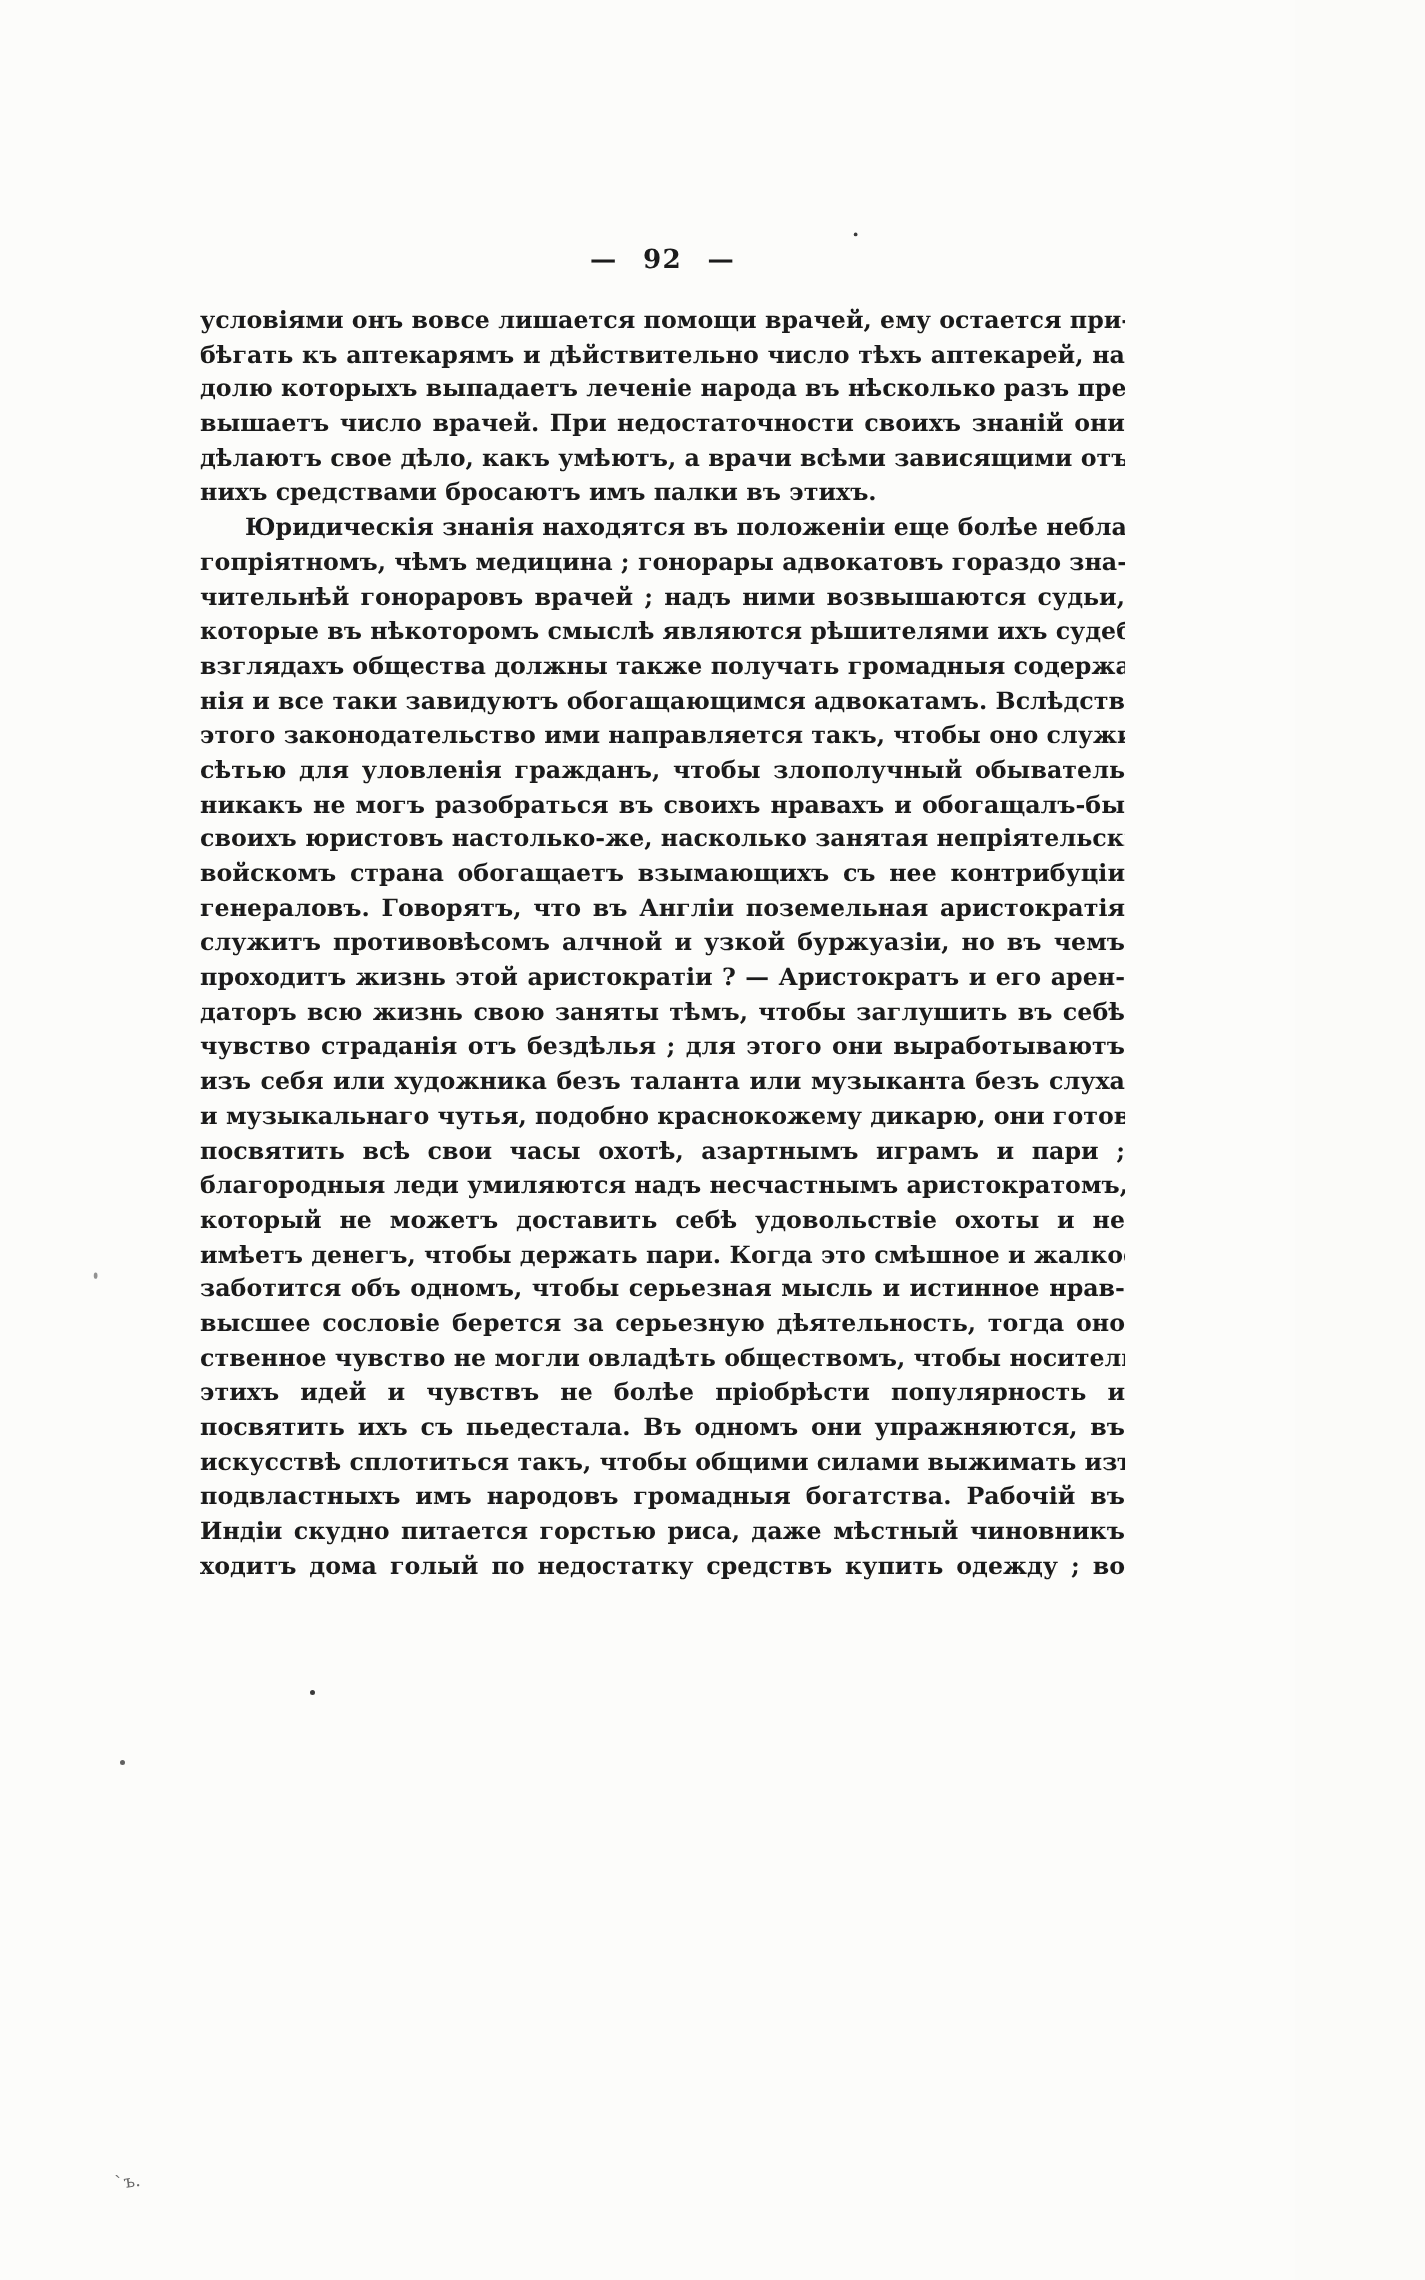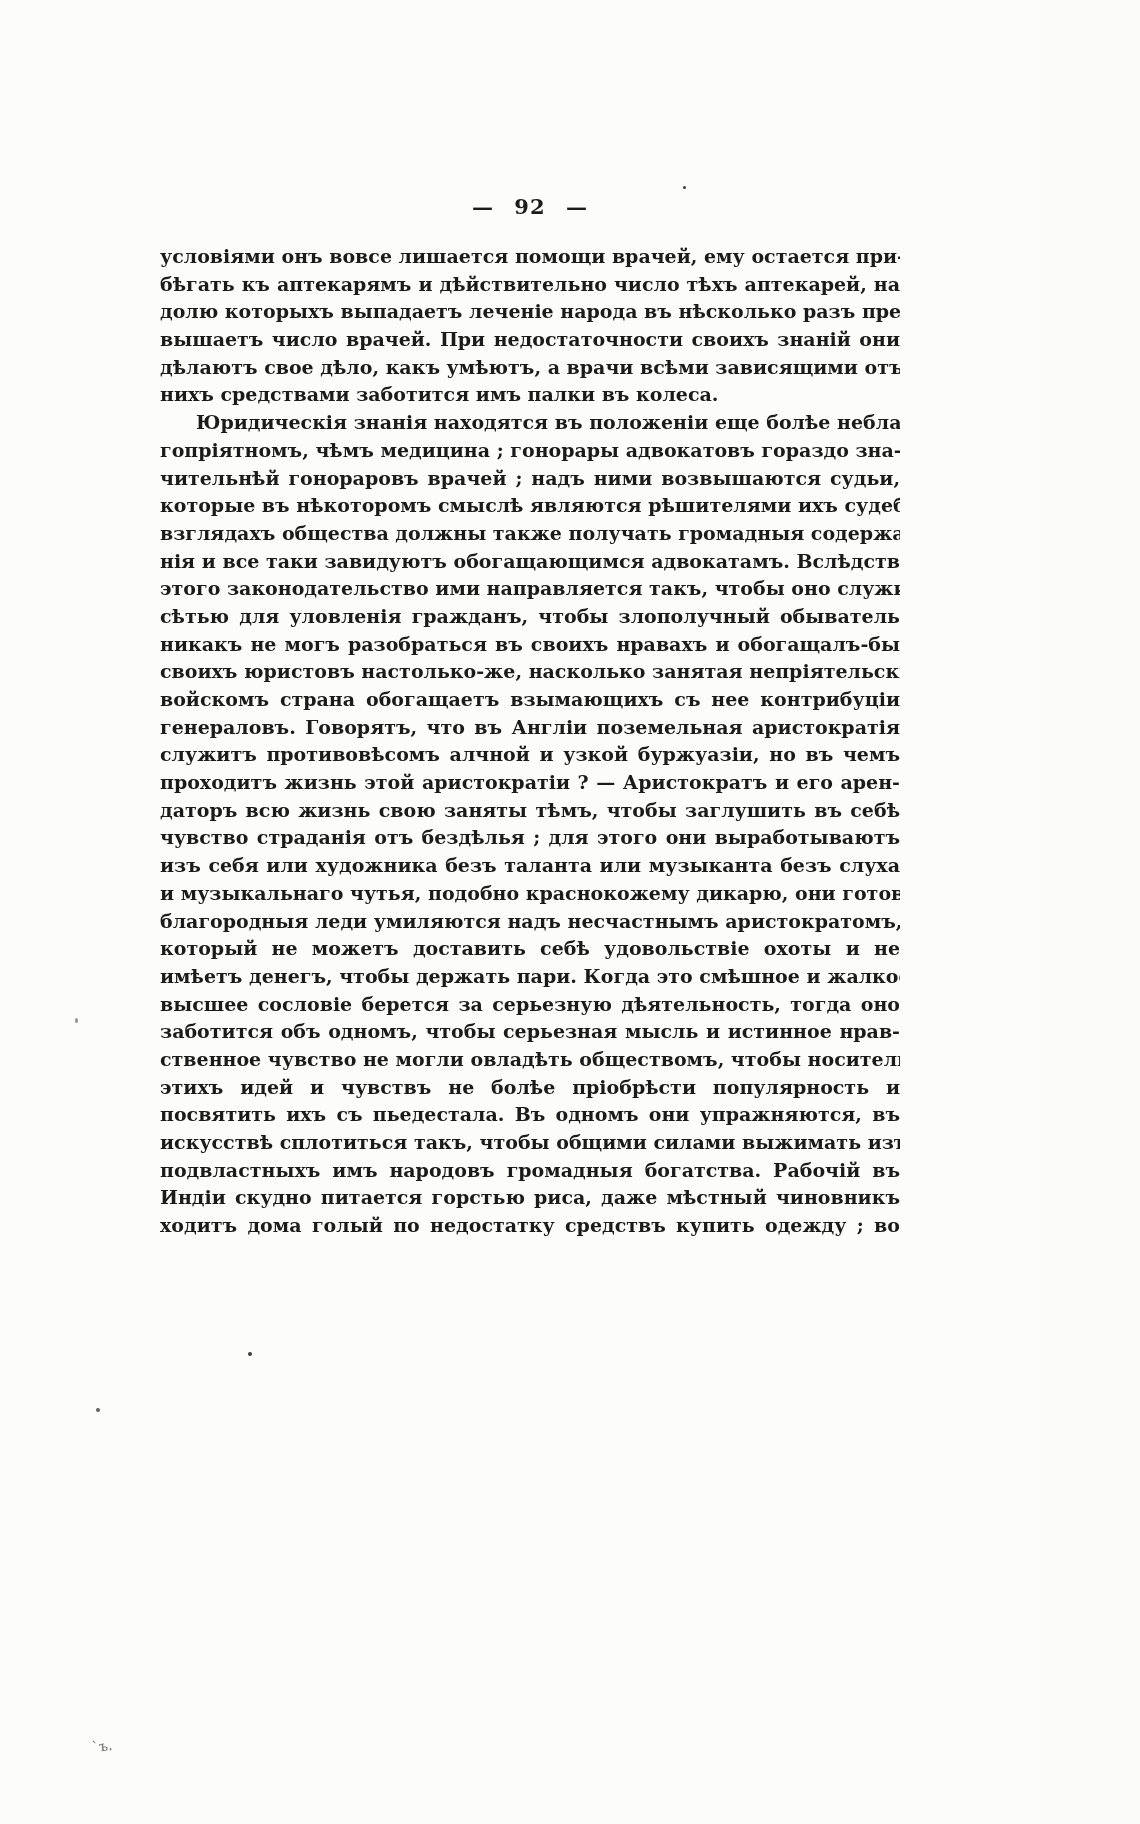--- a/index.html
+++ b/index.html
@@ -77,46 +77,47 @@
 
   <div class="page-header">— 92 —</div>
 
   <div class="text-block">
       <div class="paragraph">
         <div class="line">условіями онъ вовсе лишается помощи врачей, ему остается при-</div>
         <div class="line">бѣгать къ аптекарямъ и дѣйствительно число тѣхъ аптекарей, на</div>
         <div class="line">долю которыхъ выпадаетъ леченіе народа въ нѣсколько разъ пре-</div>
         <div class="line">вышаетъ число врачей. При недостаточности своихъ знаній они</div>
         <div class="line">дѣлаютъ свое дѣло, какъ умѣютъ, а врачи всѣми зависящими отъ</div>
-        <div class="line last">нихъ средствами заботится имъ палки въ колеса.</div>
+        <div class="line last">нихъ средствами бросаютъ имъ палки въ этихъ.</div>
       </div>
       <div class="paragraph">
         <div class="line indent">Юридическія знанія находятся въ положеніи еще болѣе небла-</div>
         <div class="line">гопріятномъ, чѣмъ медицина ; гонорары адвокатовъ гораздо зна-</div>
         <div class="line">чительнѣй гонораровъ врачей ; надъ ними возвышаются судьи,</div>
         <div class="line">которые въ нѣкоторомъ смыслѣ являются рѣшителями ихъ судебъ</div>
         <div class="line">взглядахъ общества должны также получать громадныя содержа-</div>
         <div class="line">нія и все таки завидуютъ обогащающимся адвокатамъ. Вслѣдствіе</div>
         <div class="line">этого законодательство ими направляется такъ, чтобы оно служило</div>
         <div class="line">сѣтью для уловленія гражданъ, чтобы злополучный обыватель</div>
         <div class="line">никакъ не могъ разобраться въ своихъ нравахъ и обогащалъ-бы</div>
         <div class="line">своихъ юристовъ настолько-же, насколько занятая непріятельскимъ</div>
         <div class="line">войскомъ страна обогащаетъ взымающихъ съ нее контрибуціи</div>
         <div class="line">генераловъ. Говорятъ, что въ Англіи поземельная аристократія</div>
         <div class="line">служитъ противовѣсомъ алчной и узкой буржуазіи, но въ чемъ</div>
         <div class="line">проходитъ жизнь этой аристократіи ? — Аристократъ и его арен-</div>
         <div class="line">даторъ всю жизнь свою заняты тѣмъ, чтобы заглушить въ себѣ</div>
         <div class="line">чувство страданія отъ бездѣлья ; для этого они выработываютъ</div>
         <div class="line">изъ себя или художника безъ таланта или музыканта безъ слуха</div>
         <div class="line">и музыкальнаго чутья, подобно краснокожему дикарю, они готовы</div>
+        <div class="line">посвятить всѣ свои часы охотѣ, азартнымъ играмъ и пари ;</div>
         <div class="line">благородныя леди умиляются надъ несчастнымъ аристократомъ,</div>
         <div class="line">который не можетъ доставить себѣ удовольствіе охоты и не</div>
         <div class="line">имѣетъ денегъ, чтобы держать пари. Когда это смѣшное и жалкое</div>
+        <div class="line">заботится объ одномъ, чтобы серьезная мысль и истинное нрав-</div>
         <div class="line">высшее сословіе берется за серьезную дѣятельность, тогда оно</div>
-        <div class="line">заботится объ одномъ, чтобы серьезная мысль и истинное нрав-</div>
         <div class="line">ственное чувство не могли овладѣть обществомъ, чтобы носители</div>
         <div class="line">этихъ идей и чувствъ не болѣе пріобрѣсти популярность и</div>
         <div class="line">посвятить ихъ съ пьедестала. Въ одномъ они упражняются, въ</div>
         <div class="line">искусствѣ сплотиться такъ, чтобы общими силами выжимать изъ</div>
         <div class="line">подвластныхъ имъ народовъ громадныя богатства. Рабочій въ</div>
         <div class="line">Индіи скудно питается горстью риса, даже мѣстный чиновникъ</div>
         <div class="line">ходитъ дома голый по недостатку средствъ купить одежду ; во</div>
       </div>
     </div>
 

